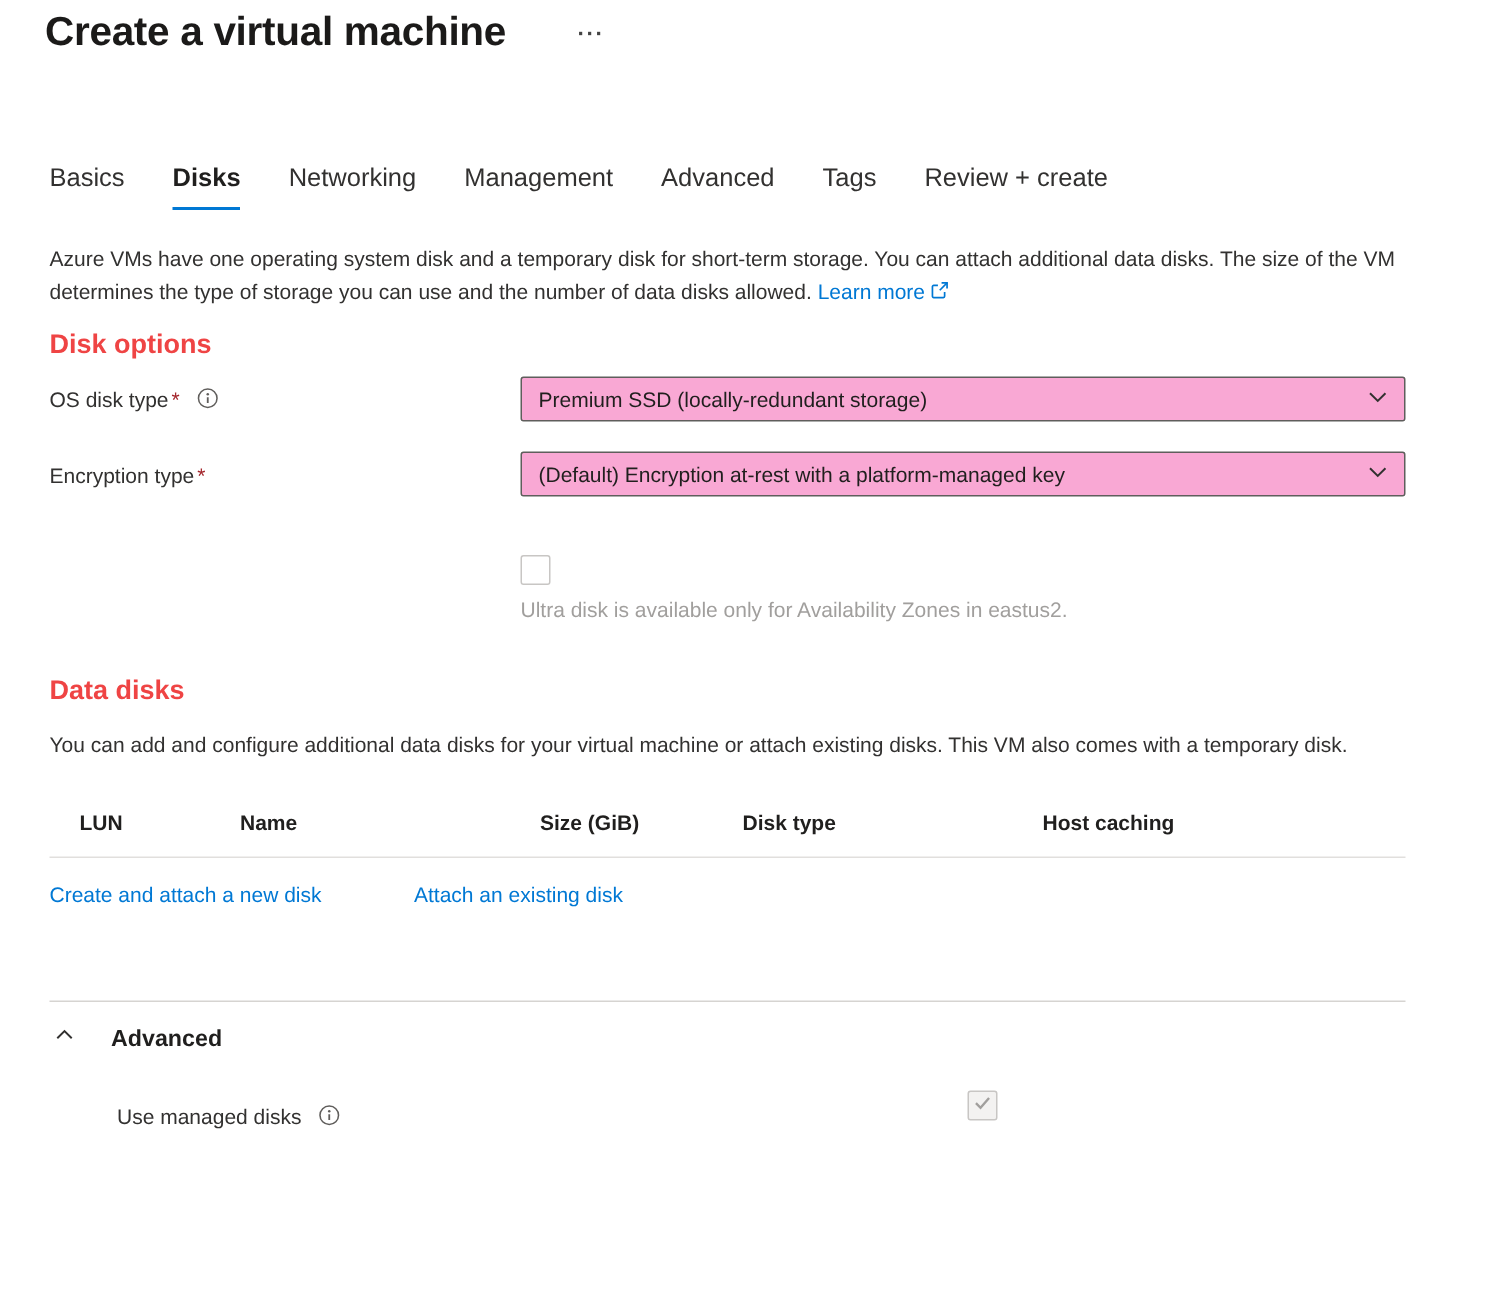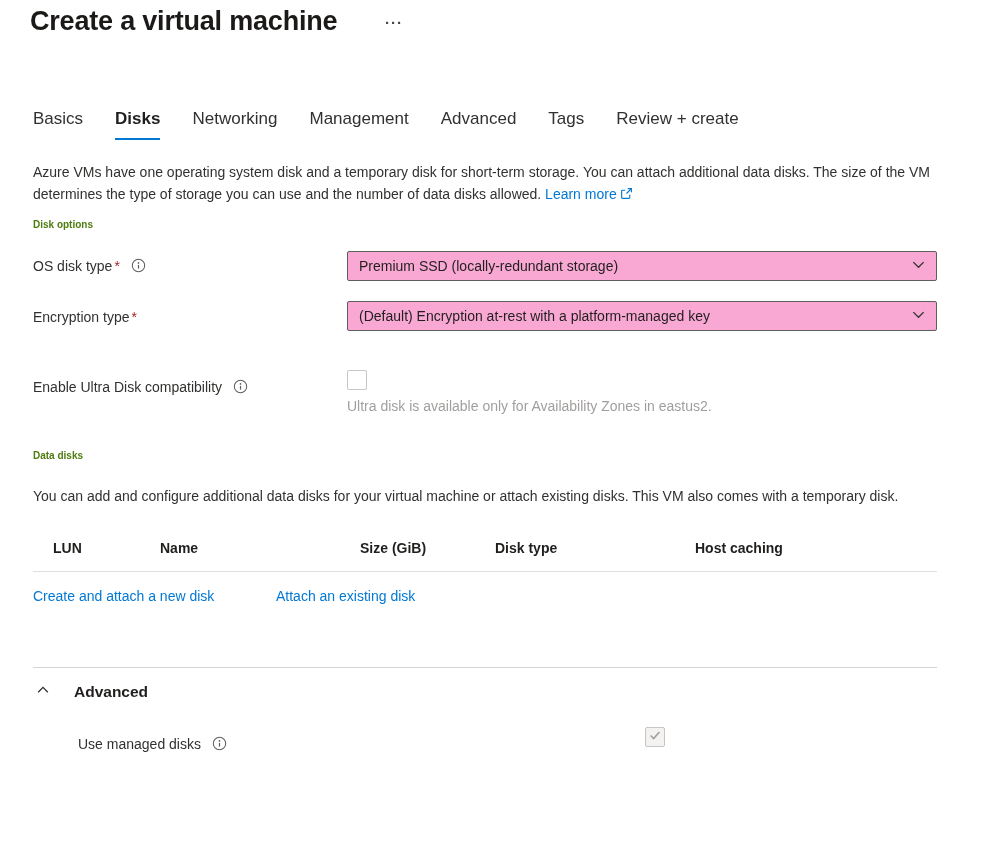--- a/index.html
+++ b/index.html
@@ -10,21 +10,21 @@
   .title-more { position:absolute; left:385px; top:14px; font-size:15px; font-weight:700; color:#444; letter-spacing:1px; cursor:pointer; }
 
   .tabs { position:absolute; left:33px; top:109px; display:flex; gap:32px; }
   .tab { font-size:17px; color:#323130; padding-bottom:9px; border-bottom:2.5px solid transparent; cursor:pointer; }
   .tab.active { font-weight:700; color:#201f1e; border-bottom-color:#0078d4; }
 
   .intro { position:absolute; left:33px; top:162px; width:906px; font-size:14px; line-height:21.5px; color:#323130; }
   .link { color:#0078d4; text-decoration:none; cursor:pointer; }
   .ext-icon { display:inline-block; vertical-align:-1px; margin-left:3px; }
 
-  .section-heading { position:absolute; left:33px; font-size:10px; font-weight:700; color:#4d7c0f; }
+  .section-heading { position:absolute; left:33px; font-size:18px; font-weight:700; color:#ef4444; }
   .h-disk-options { top:219px; }
   .h-data-disks { top:450px; }
 
   .field-label { position:absolute; left:33px; font-size:14px; color:#323130; }
   .req { color:#a4262c; margin-left:2px; }
   .info-icon { display:inline-block; vertical-align:-2px; margin-left:7px; cursor:pointer; }
 
   .dropdown { position:absolute; left:347px; width:590px; height:30px; border:1px solid #5f5e5c; border-radius:2px; background:#f9a8d4;
               display:flex; align-items:center; justify-content:space-between; padding:0 10px 0 11px; font-size:14px; color:#201f1e; cursor:pointer; }
   .dd-os { top:251px; }
@@ -111,28 +111,20 @@
   <div class="field-label" style="top:309px;">
     <span>Encryption type</span><span class="req">*</span>
   </div>
   <div class="dropdown dd-enc">
     <span>(Default) Encryption at-rest with a platform-managed key</span>
     <span><svg width="15" height="15" viewBox="0 0 16 16" fill="none" stroke="#323130" stroke-width="1.4">
           <path d="M2.5 5.5 8 11l5.5-5.5"></path>
         </svg></span>
   </div>
 
-  <div class="field-label" style="top:379px;">
-    <span>Enable Ultra Disk compatibility</span>
-    <span class="info-icon"><svg width="15" height="15" viewBox="0 0 16 16" fill="none">
-          <circle cx="8" cy="8" r="6.6" stroke="#605e5c" stroke-width="1.1"></circle>
-          <circle cx="8" cy="5.2" r="0.9" fill="#605e5c"></circle>
-          <path d="M8 7.3v4" stroke="#605e5c" stroke-width="1.3"></path>
-        </svg></span>
-  </div>
   <div class="checkbox cb-ultra"></div>
   <div class="hint hint-ultra">Ultra disk is available only for Availability Zones in eastus2.</div>
 
   <h2 class="section-heading h-data-disks">Data disks</h2>
   <p class="para">You can add and configure additional data disks for your virtual machine or attach existing disks. This VM also comes with a temporary disk.</p>
 
   <div class="thead">
     <span class="th th-lun">LUN</span>
     <span class="th th-name">Name</span>
     <span class="th th-size">Size (GiB)</span>

